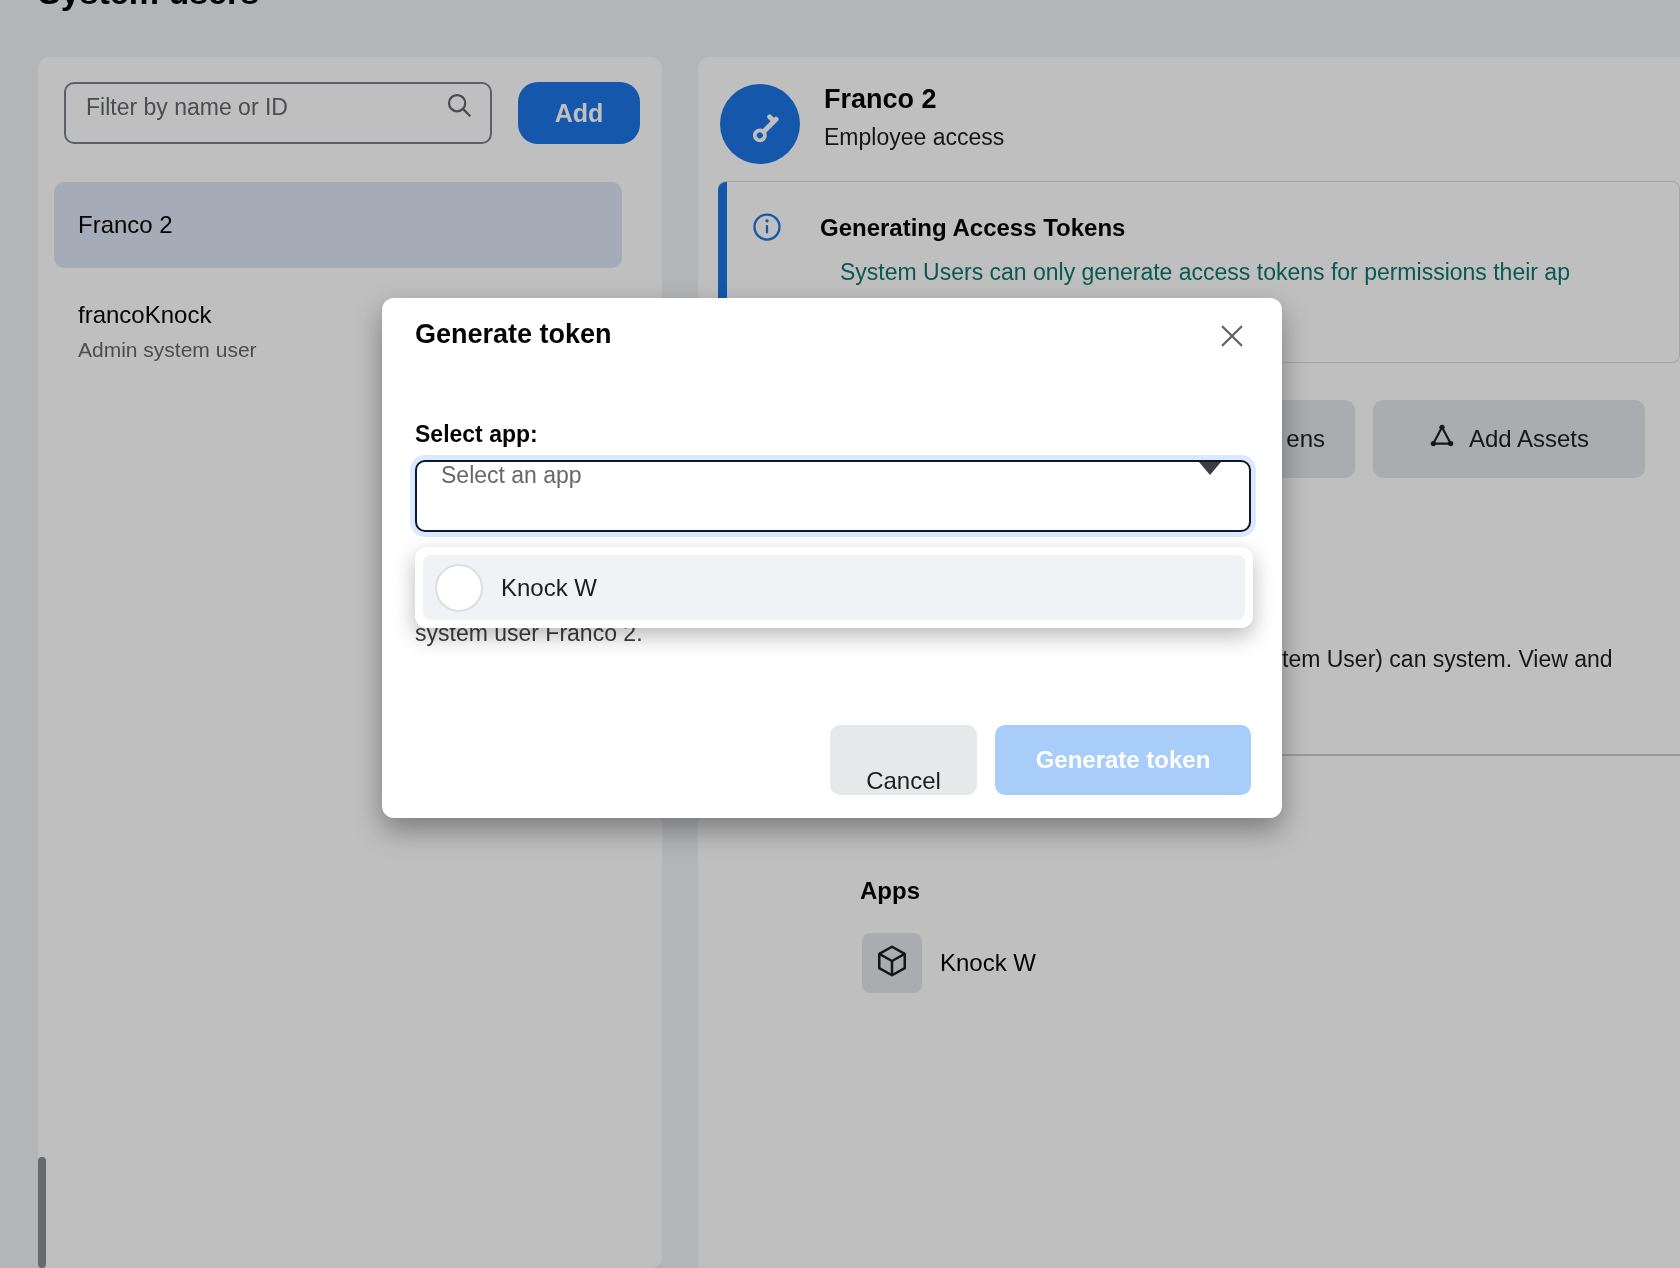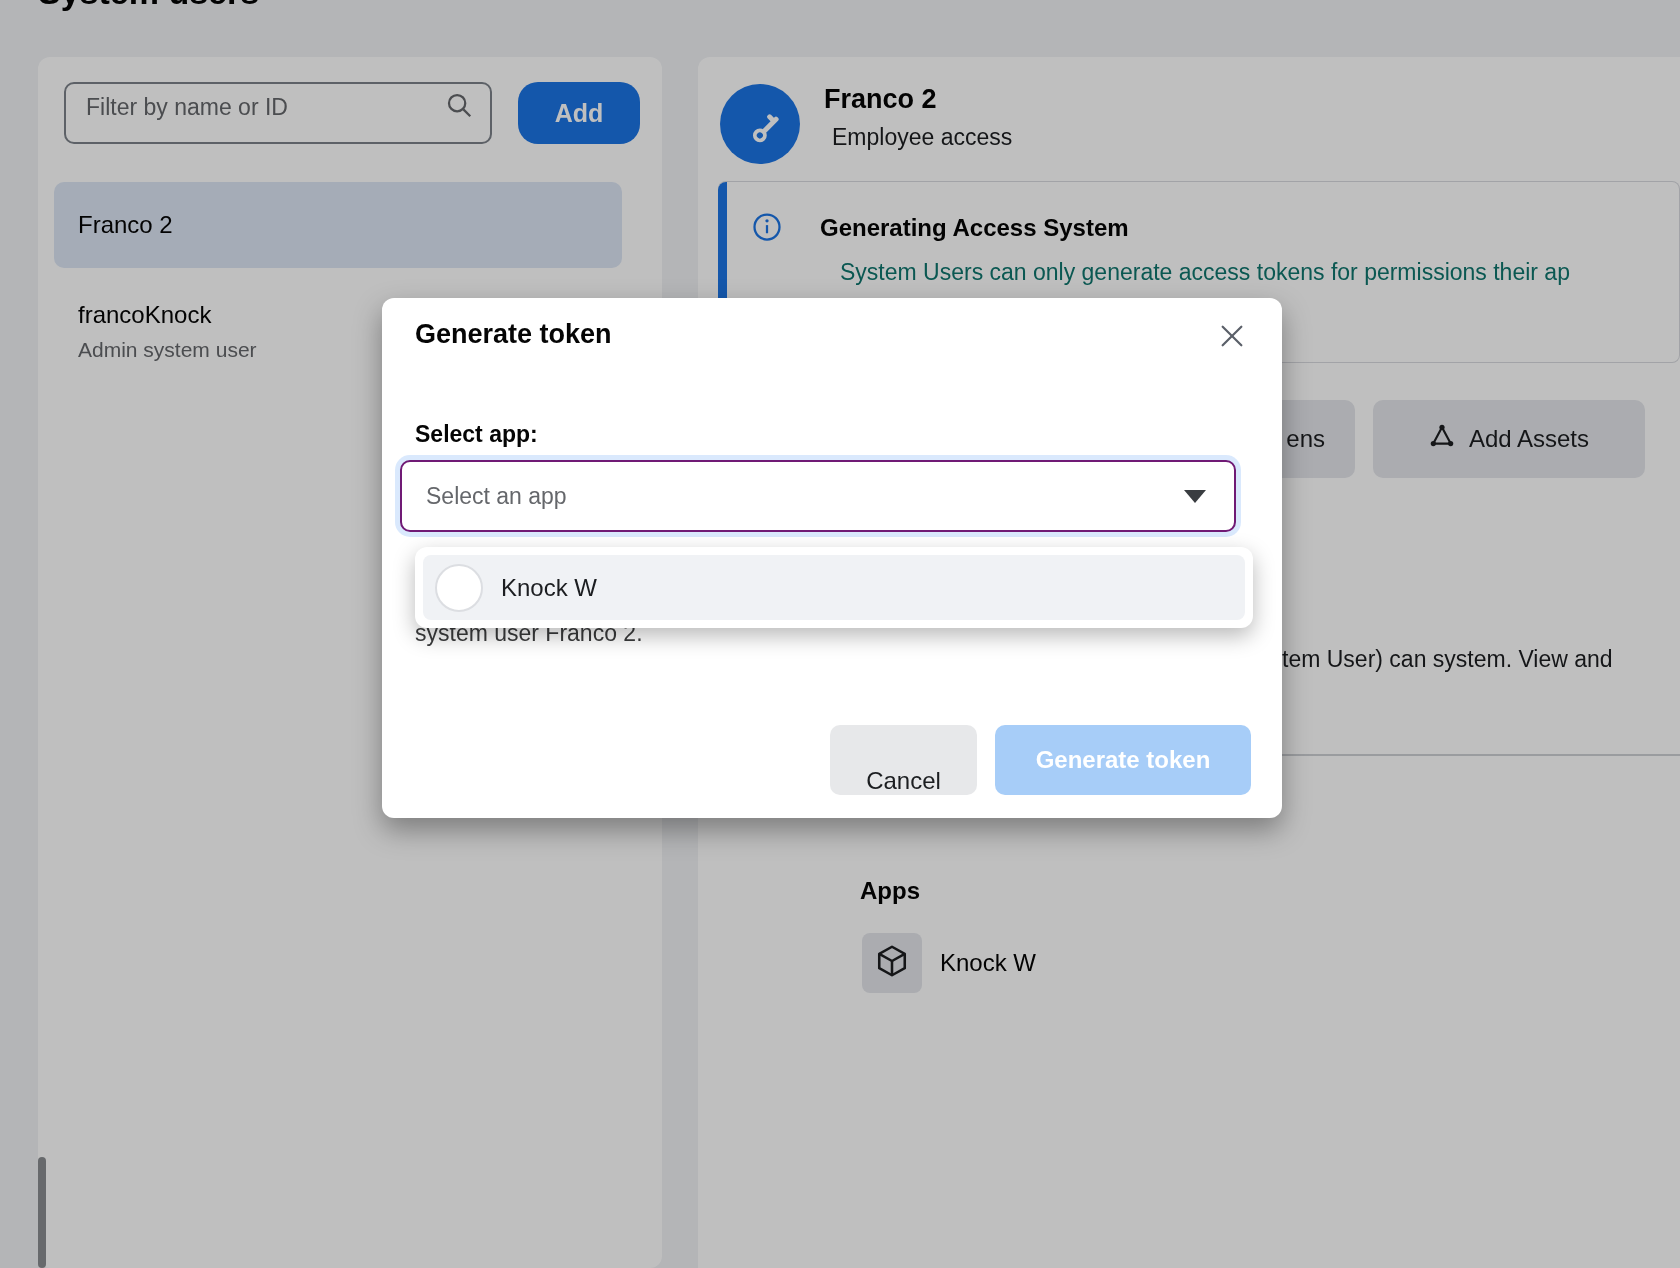--- a/index.html
+++ b/index.html
@@ -17,21 +17,21 @@
   .add-btn { left:480px; top:25px; width:122px; height:62px; background:#1b74e4; border-radius:20px; color:#fff; font-size:25px; font-weight:700; display:flex; align-items:center; justify-content:center; }
   .user-row-selected { left:16px; top:125px; width:568px; height:86px; background:#dce6f5; border-radius:10px; display:flex; align-items:center; padding-left:24px; font-size:24px; color:#050505; }
   .user-row { left:16px; top:228px; width:568px; padding:16px 0 16px 24px; }
   .user-row .uname { font-size:24px; color:#050505; }
   .user-row .usub { font-size:21px; color:#65676b; margin-top:9px; }
   .scroll-thumb { left:0px; top:1100px; width:8px; height:111px; background:#8a8d91; border-radius:4px; }
 
   .right-panel { left:698px; top:57px; width:982px; height:1211px; background:#fff; border-radius:12px 0 0 0; }
   .su-avatar { left:22px; top:27px; width:80px; height:80px; border-radius:50%; background:#1b74e4; display:flex; align-items:center; justify-content:center; }
   .su-title { left:126px; top:27px; font-size:27px; font-weight:700; color:#050505; }
-  .su-sub { left:134px; top:67px; font-size:23px; color:#1c1e21;text-align:center; }
+  .su-sub { left:126px; top:67px; font-size:23px; color:#1c1e21;text-align:center; }
 
   .banner { left:20px; top:124px; width:962px; height:182px; background:#fff; border:1px solid #d8dadf; border-left:none; border-radius:8px; }
   .banner-accent { left:0; top:0; width:9px; height:182px; background:#1b74e4; border-radius:8px 0 0 8px; }
   .banner-info-icon { left:34px; top:30px; }
   .banner-head { left:102px; top:32px; font-size:24px; font-weight:700; color:#050505; }
   .banner-body { left:102px; top:77px; font-size:23px; color:#0f766e; white-space:nowrap;margin-left:20px; }
 
   .gray-btn { background:#e4e6eb; border-radius:10px; display:flex; align-items:center; justify-content:flex-end; font-size:24px; color:#1c1e21; }
   .btn-tokens { left:462px; top:343px; width:195px; height:78px; padding-right:30px; }
   .btn-assets { left:675px; top:343px; width:272px; height:78px; justify-content:center; gap:14px; }
@@ -44,21 +44,21 @@
   .app-name { left:242px; top:892px; font-size:24px; color:#050505; }
 
   
   #backdrop { position:absolute; inset:0; background:rgba(0,0,0,0.25); }
 
   
   #modal { position:absolute; left:382px; top:298px; width:900px; height:520px; background:#fff; border-radius:12px; box-shadow:0 12px 28px rgba(0,0,0,0.35); }
   .modal-title { left:33px; top:21px; font-size:27px; font-weight:700; color:#050505; }
   .modal-close { left:836px; top:24px; width:28px; height:28px; cursor:pointer; }
   .select-label { left:33px; top:123px; font-size:23px; font-weight:700; color:#050505; }
-  .select-box { left:18px; top:162px; width:836px; height:72px; background:#fff; border:2px solid #701a75; border-radius:10px; box-shadow:0 0 0 5px rgba(24,119,242,0.16); display:flex; align-items:center; padding:0 28px 0 24px; }
+  .select-box { left:33px; top:162px; width:836px; height:72px; background:#fff; border:2px solid #0f172a; border-radius:10px; box-shadow:0 0 0 5px rgba(24,119,242,0.16); display:flex; align-items:flex-start; padding:0 28px 0 24px; }
   .select-box .ph { font-size:23px; color:#65676b; flex:1; }
   .chevron { width:0; height:0; border-left:11px solid transparent; border-right:11px solid transparent; border-top:13px solid #3a3d41; }
   .hidden-text-fragment { left:33px; top:322px; font-size:23px; color:#3a3b3c; }
   .dropdown-panel { left:33px; top:249px; width:838px; height:81px; background:#fff; border-radius:12px; box-shadow:0 8px 22px rgba(0,0,0,0.28); padding:8px; }
   .option-row { width:100%; height:65px; background:#f0f2f5; border-radius:8px; display:flex; align-items:center; padding-left:12px; gap:18px; }
   .option-avatar { width:48px; height:48px; border-radius:50%; background:#fff; border:2px solid #dcdee2; }
   .option-name { font-size:24px; color:#1c1e21; }
   .cancel-btn { left:448px; top:427px; width:147px; height:70px; background:#e7e8ea; border-radius:10px; display:flex; align-items:flex-end; justify-content:center; font-size:24px; font-weight:500; color:#1c1e21; cursor:pointer; }
   .submit-btn { left:613px; top:427px; width:256px; height:70px; background:#a7cdf8; border-radius:10px; display:flex; align-items:center; justify-content:center; font-size:24px; font-weight:700; color:#fff; }
 </style>
@@ -109,21 +109,21 @@
 
     <div class="abs banner">
       <div class="abs banner-accent"></div>
       <div class="abs banner-info-icon">
         <svg width="30" height="30" viewBox="0 0 24 24" fill="none" stroke="#1b74e4" stroke-width="1.8">
             <circle cx="12" cy="12" r="10"></circle>
             <line x1="12" y1="10.5" x2="12" y2="17"></line>
             <circle cx="12" cy="7" r="1.3" fill="#1b74e4" stroke="none"></circle>
           </svg>
       </div>
-      <div class="abs banner-head">Generating Access System</div>
+      <div class="abs banner-head">Generating Access Tokens</div>
       <div class="abs banner-body">System Users can only generate access tokens for permissions their ap</div>
     </div>
 
     <div class="abs gray-btn btn-tokens">
       <span>ens</span>
     </div>
     <div class="abs gray-btn btn-assets">
       <span>
         <svg width="26" height="26" viewBox="0 0 24 24" fill="#1c1e21" stroke="#1c1e21" stroke-width="2" stroke-linejoin="round">
             <path d="M12 4 L20 19 L4 19 Z" fill="none"></path>

